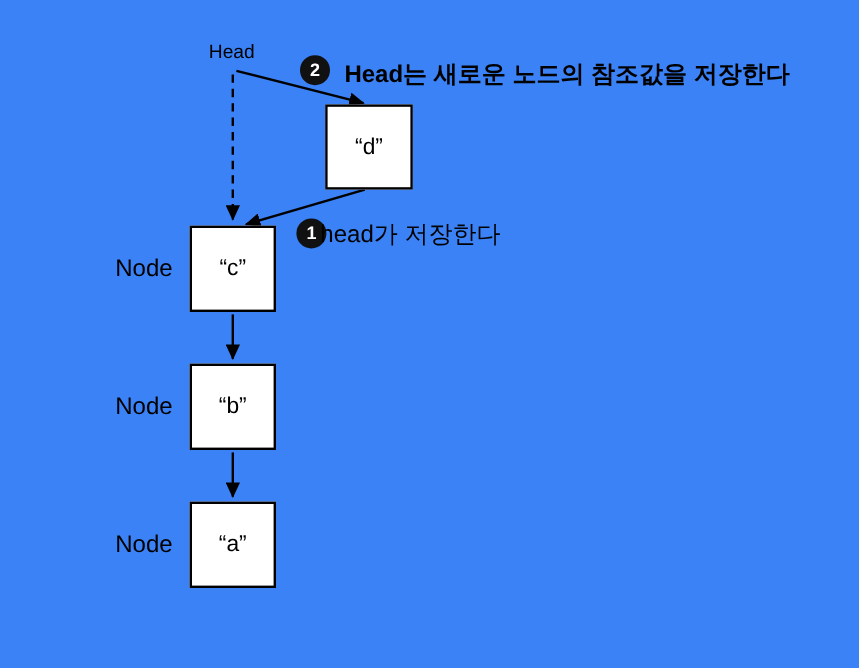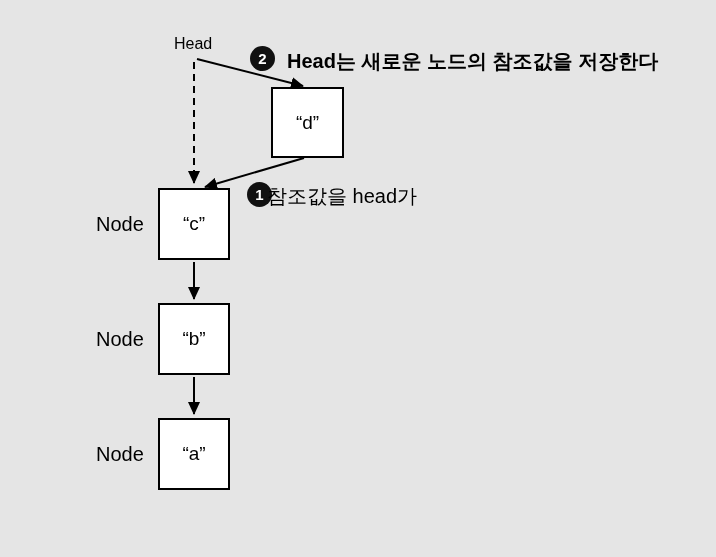--- a/index.html
+++ b/index.html
@@ -4,21 +4,21 @@
 <style>
   html, body {
     margin: 0;
     padding: 0;
     background: #ffffff;
   }
   .stage {
     position: relative;
     width: 716px;
     height: 557px;
-    background: #e5e5e5;
+    background: #3b82f6;
     color: #000000;
     font-family: "Liberation Sans", sans-serif;
     overflow: hidden;
   }
   svg.arrow-layer {
     position: absolute;
     left: 0;
     top: 0;
     width: 716px;
     height: 557px;
@@ -106,21 +106,21 @@
 
   <div class="badge" style="left:250px; top:46px;">2</div>
   <div class="step2-text">Head는 새로운 노드의 참조값을 저장한다</div>
 
   <div class="node-box" style="left:271px; top:87px; width:73px; height:71px;">
     <span>“d”</span>
   </div>
 
   <div class="badge" style="left:247px; top:182px;">1</div>
   <div class="step1-block">
-    <div>참조값을 head가</div>
+    <div>head가 저장한다</div>
   </div>
 
   <div class="node-label" style="left:96px; top:213px;">Node</div>
   <div class="node-box" style="left:158px; top:188px; width:72px; height:72px;">
     <span>“c”</span>
   </div>
 
   <div class="node-label" style="left:96px; top:328px;">Node</div>
   <div class="node-box" style="left:158px; top:303px; width:72px; height:72px;">
     <span>“b”</span>

